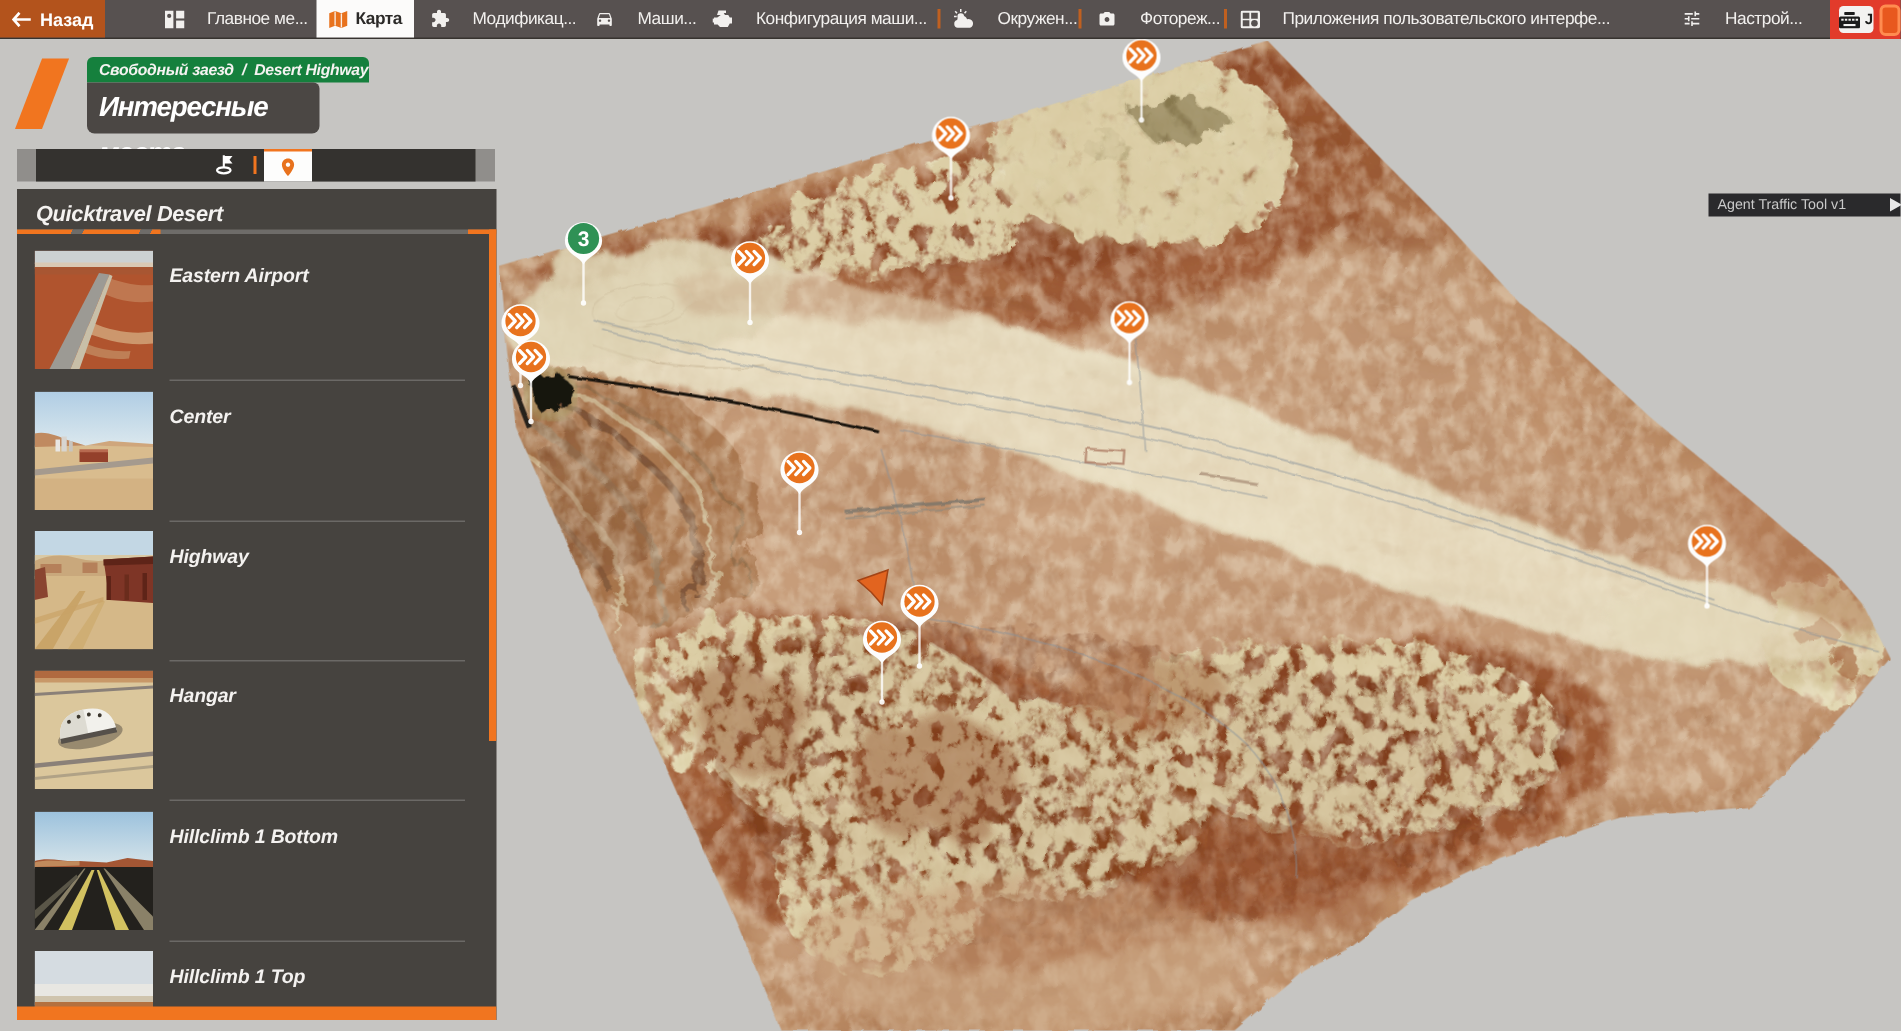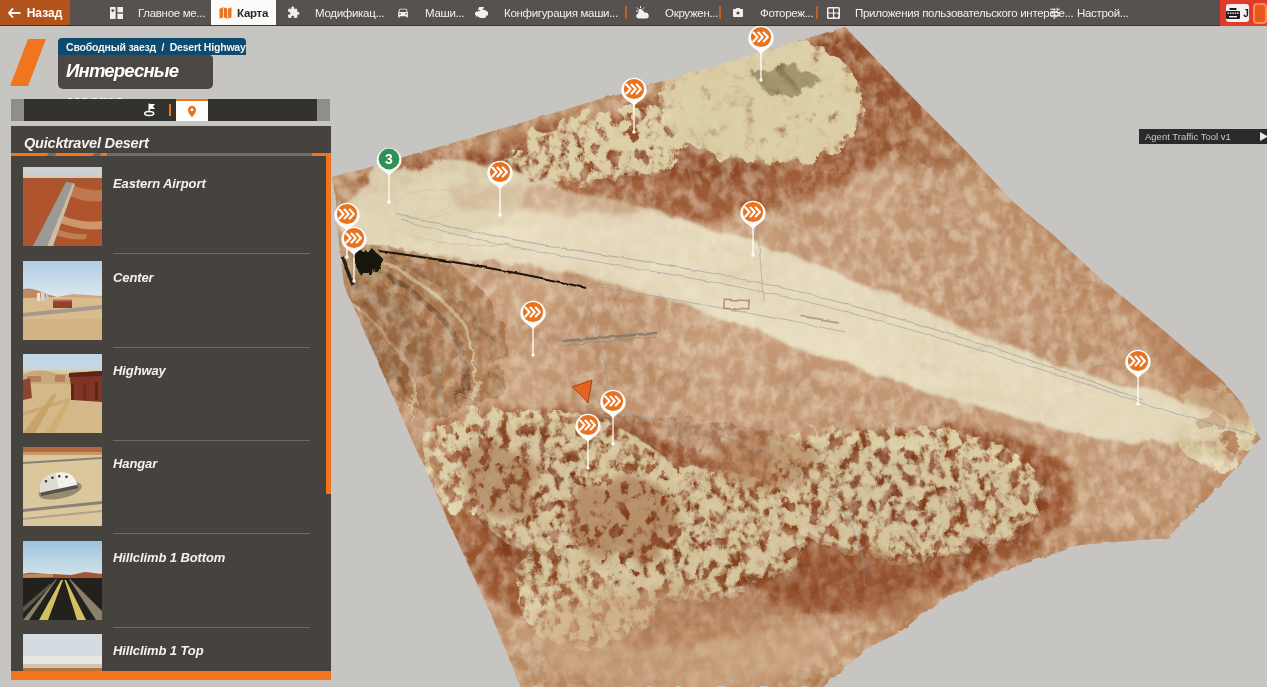--- a/index.html
+++ b/index.html
@@ -8,21 +8,21 @@
 #topbar{position:absolute;left:0;top:0;width:1267px;height:26px;background:#575150;z-index:30;}
 #topbar .bline{position:absolute;left:0;top:25px;width:1267px;height:1px;background:#37332f;}
 .tab{position:absolute;top:0;height:25px;display:flex;align-items:center;gap:15px;color:#f2f0ee;font-size:11.5px;font-weight:normal;white-space:nowrap;letter-spacing:-0.3px;}
 #backbtn{position:absolute;left:0;top:0;width:70px;height:25px;background:#b3531c;color:#fff;font-weight:bold;font-size:12px;display:flex;align-items:center;justify-content:center;gap:6px;}
 #tab-active{position:absolute;left:211px;top:0;width:65px;height:25px;background:#fcfbfa;display:flex;align-items:center;justify-content:center;gap:5px;color:#2c2a28;font-size:11.5px;font-weight:bold;letter-spacing:-0.3px;}
 .vsep{position:absolute;top:6px;width:2px;height:13px;background:#c06020;}
 #kbdbox{position:absolute;left:1220px;top:0;width:47px;height:26px;background:#e23b2b;display:flex;align-items:center;}
 #kbdkey{margin-left:6px;width:27px;height:18px;background:#f3f2f1;border-radius:3px;display:flex;align-items:center;justify-content:center;gap:3px;color:#1c1c1c;font-size:10px;font-weight:bold;}
 #kbdpill{margin-left:4px;width:12px;height:17px;border:2px solid #ff8c50;border-radius:4px;background:#e8581e;}
 #logo{position:absolute;left:10px;top:39px;width:18px;height:47px;background:#f1751f;transform:skewX(-21deg);transform-origin:0 100%;z-index:25;}
-#tbox1{position:absolute;left:58px;top:38px;width:188px;height:17px;background:#0c4a6e;border-radius:4px 4px 0 0;z-index:25;color:#f5f3f1;font-size:10.5px;font-weight:bold;line-height:18px;padding-left:8px;box-sizing:border-box;letter-spacing:-0.2px;}
+#tbox1{position:absolute;left:58px;top:38px;width:188px;height:17px;background:#15803d;border-radius:4px 4px 0 0;z-index:25;color:#f5f3f1;font-size:10.5px;font-weight:bold;font-style:italic;line-height:18px;padding-left:8px;box-sizing:border-box;letter-spacing:-0.2px;}
 #tbox2{position:absolute;left:58px;top:55px;width:155px;height:34px;background:#4b4744;border-radius:0 4px 5px 5px;z-index:25;color:#fff;font-size:18.5px;font-weight:bold;font-style:italic;line-height:31px;padding-left:8px;box-sizing:border-box;letter-spacing:-0.8px;}
 #ptabs{position:absolute;left:11px;top:99px;width:319px;height:22px;background:#908e8b;z-index:25;}
 #ptabs .inner{position:absolute;left:13px;top:0;width:293px;height:22px;background:#34322f;}
 #ptabs .wtab{position:absolute;left:165px;top:0;width:32px;height:22px;background:#fdfdfc;border-top:2px solid #f1751f;box-sizing:border-box;display:flex;align-items:center;justify-content:center;}
 #ptabs .flagic{position:absolute;left:131px;top:3px;}
 #ptabs .osep{position:absolute;left:158px;top:5px;width:2px;height:12px;background:#f1751f;}
 #panel{position:absolute;left:11px;top:126px;width:320px;height:554px;background:#46433f;z-index:25;overflow:hidden;}
 #panel h2{margin:0;padding:9px 0 0 13px;color:#f4f2f0;font-size:14.5px;font-style:italic;font-weight:bold;letter-spacing:-0.2px;}
 #pdivider{position:absolute;left:0;top:27px;width:320px;height:3px;background:#6e6c69;}
 #pdivider .od1{position:absolute;left:0;top:0;height:3px;width:96px;background:repeating-linear-gradient(115deg,#f1751f 0 34px,#6e6c69 34px 41px);}
@@ -301,21 +301,21 @@
   <div class="tab" style="left:827px;">
         <svg width="13" height="12" viewBox="0 0 13 12">
           <rect x="0" y="0" width="13" height="12" rx="1.5" fill="#f2f0ee"></rect>
           <rect x="1.5" y="1.5" width="4.4" height="4" fill="#575150"></rect>
           <rect x="7.1" y="1.5" width="4.4" height="4" fill="#575150"></rect>
           <rect x="1.5" y="6.5" width="4.4" height="4" fill="#575150"></rect>
           <circle cx="9.3" cy="8.5" r="2.2" fill="#575150"></circle>
         </svg>
         <span>Приложения пользовательского интерфе...</span>
       </div>
-  <div class="tab" style="left:1048px;justify-content:center;">
+  <div class="tab" style="left:1121px;justify-content:center;">
         <svg width="14" height="13" viewBox="0 0 24 24">
           <path fill="#f2f0ee" d="M3 17v2h6v-2H3zM3 5v2h10V5H3zm10 16v-2h8v-2h-8v-2h-2v6h2zM7 9v2H3v2h4v2h2V9H7zm14 4v-2H11v2h10zm-6-4h2V7h4V5h-4V3h-2v6z"></path>
         </svg>
         <span>Настрой...</span>
       </div>
   <div id="kbdbox">
         <div id="kbdkey">
           <svg width="14" height="11" viewBox="0 0 14 11">
             <rect x="3.5" y="0" width="7" height="2" rx="0.5" fill="#1c1c1c"></rect>
             <rect x="0" y="3" width="14" height="8" rx="1" fill="#1c1c1c"></rect>

